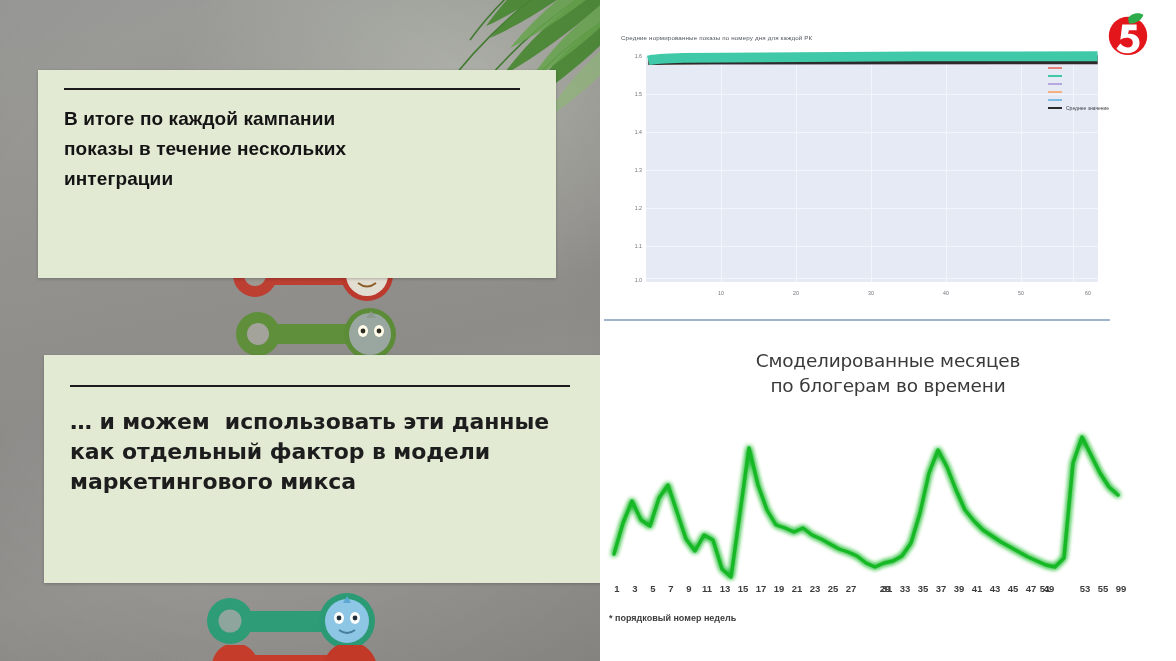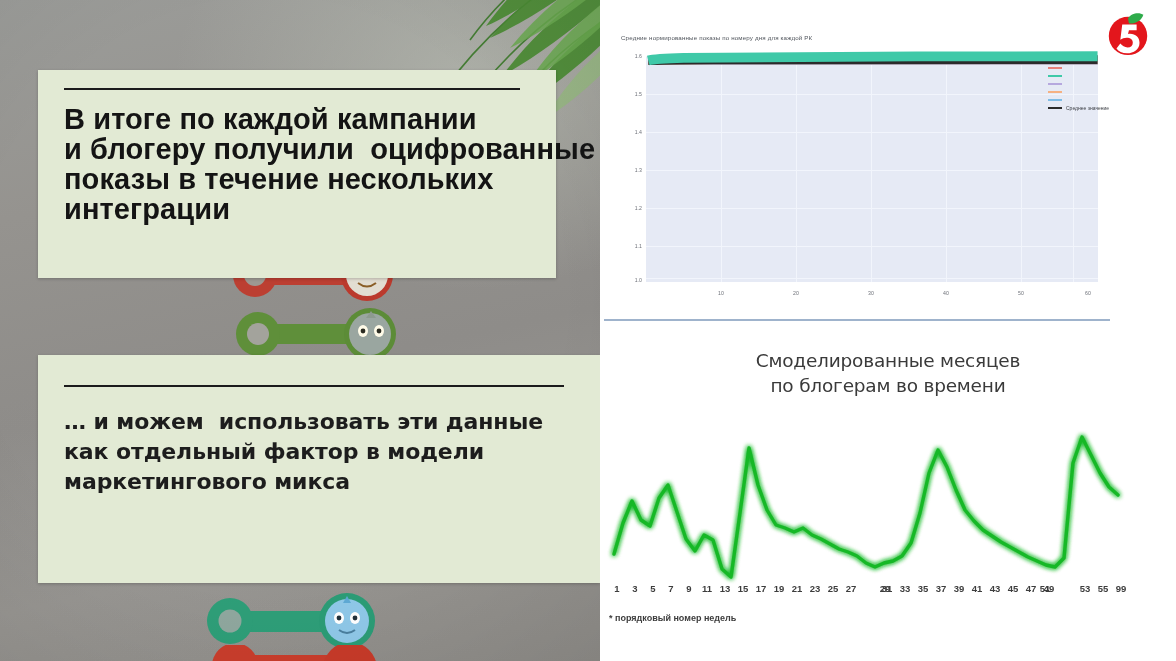--- a/index.html
+++ b/index.html
@@ -34,34 +34,34 @@
   .token{ position:absolute; transform-origin:center; }
   .token svg{ display:block; }
 
   
   .card{
     position:absolute;
     background:#e2ead4;
     box-shadow:0 1px 3px rgba(0,0,0,.22);
   }
   .card.c1{ left:38px; top:70px; width:518px; height:208px; }
-  .card.c2{ left:38px; top:355px; width:562px; height:228px; }
+  .card.c2{ left:44px; top:355px; width:562px; height:228px; }
   .card .rule{
     position:absolute; left:26px; right:36px; top:18px;
     height:2px; background:#1b1b1b;
   }
   .card.c2 .rule{ top:30px; }
   .card .body{
     position:absolute; left:26px; right:16px;
   }
   .card.c1 .body{
     top:34px;
     font-family:"Liberation Sans", sans-serif;
     font-weight:bold;
-    font-size:29px;
+    font-size:19px;
     line-height:30px;
     letter-spacing:.1px;
     color:#141414;
   }
   .card.c2 .body{
     top:52px;
     font-family:"DejaVu Sans", sans-serif;
     font-weight:bold;
     font-size:22px;
     line-height:30px;
@@ -265,21 +265,20 @@
       <circle cx="145" cy="24" r="27" fill="#c73a29"></circle>
     </svg>
   </div>
 
   <div class="vignette"></div>
 
   <div class="card c1">
     <div class="rule"></div>
     <div class="body">
       <span class="ln">В итоге по каждой кампании</span>
-      <span class="ln">и блогеру получили  оцифрованные</span>
       <span class="ln">показы в течение нескольких</span>
       <span class="ln">интеграции</span>
     </div>
   </div>
 
   <div class="card c2">
     <div class="rule"></div>
     <div class="body">
       <span class="ln">… и можем  использовать эти данные</span>
       <span class="ln">как отдельный фактор в модели</span>

